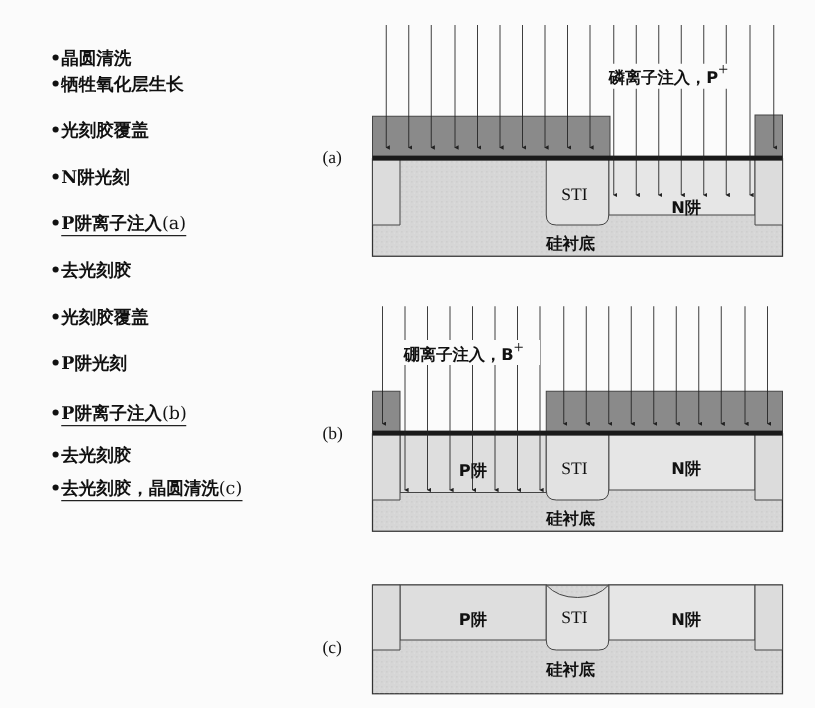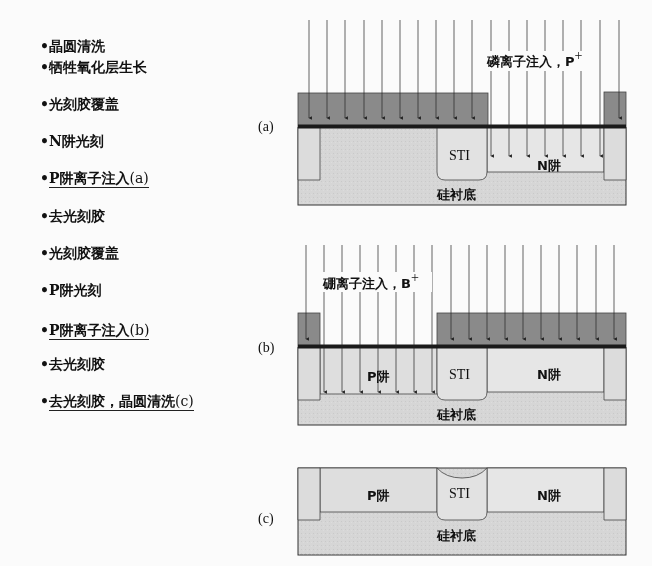--- a/index.html
+++ b/index.html
@@ -22,21 +22,21 @@
     <li class="step" style="top: 16px;"><span class="bullet">•</span><span class="txt"><span>晶圆清洗</span><span class="suffix"></span></span></li>
     <li class="step" style="top: 37px;"><span class="bullet">•</span><span class="txt"><span>牺牲氧化层生长</span><span class="suffix"></span></span></li>
     <li class="step" style="top: 74px;"><span class="bullet">•</span><span class="txt"><span>光刻胶覆盖</span><span class="suffix"></span></span></li>
     <li class="step" style="top: 111px;"><span class="bullet">•</span><span class="txt"><span>N阱光刻</span><span class="suffix"></span></span></li>
     <li class="step" style="top: 148px;"><span class="bullet">•</span><span class="txt ul"><span>P阱离子注入</span><span class="suffix">(a)</span></span></li>
     <li class="step" style="top: 186px;"><span class="bullet">•</span><span class="txt"><span>去光刻胶</span><span class="suffix"></span></span></li>
     <li class="step" style="top: 223px;"><span class="bullet">•</span><span class="txt"><span>光刻胶覆盖</span><span class="suffix"></span></span></li>
     <li class="step" style="top: 260px;"><span class="bullet">•</span><span class="txt"><span>P阱光刻</span><span class="suffix"></span></span></li>
     <li class="step" style="top: 300px;"><span class="bullet">•</span><span class="txt ul"><span>P阱离子注入</span><span class="suffix">(b)</span></span></li>
     <li class="step" style="top: 334px;"><span class="bullet">•</span><span class="txt"><span>去光刻胶</span><span class="suffix"></span></span></li>
-    <li class="step" style="top: 371px;"><span class="bullet">•</span><span class="txt ul"><span>去光刻胶，晶圆清洗</span><span class="suffix">(c)</span></span></li>
+    <li class="step" style="top: 360px;"><span class="bullet">•</span><span class="txt ul"><span>去光刻胶，晶圆清洗</span><span class="suffix">(c)</span></span></li>
   </ol>
 
 <div class="panel-label" style="left:258px; top:119px;">(a)</div>
 <div class="panel-label" style="left:258px; top:340px;">(b)</div>
 <div class="panel-label" style="left:258px; top:511px;">(c)</div>
 
 <svg width="652" height="566" viewBox="0 0 652 566">
   <defs>
     <marker id="ah" viewBox="0 0 6 6" refX="3" refY="5" markerWidth="5" markerHeight="5" orient="auto-start-reverse">
       <path d="M0,0 L6,0 L3,6 z" fill="#222"></path>

